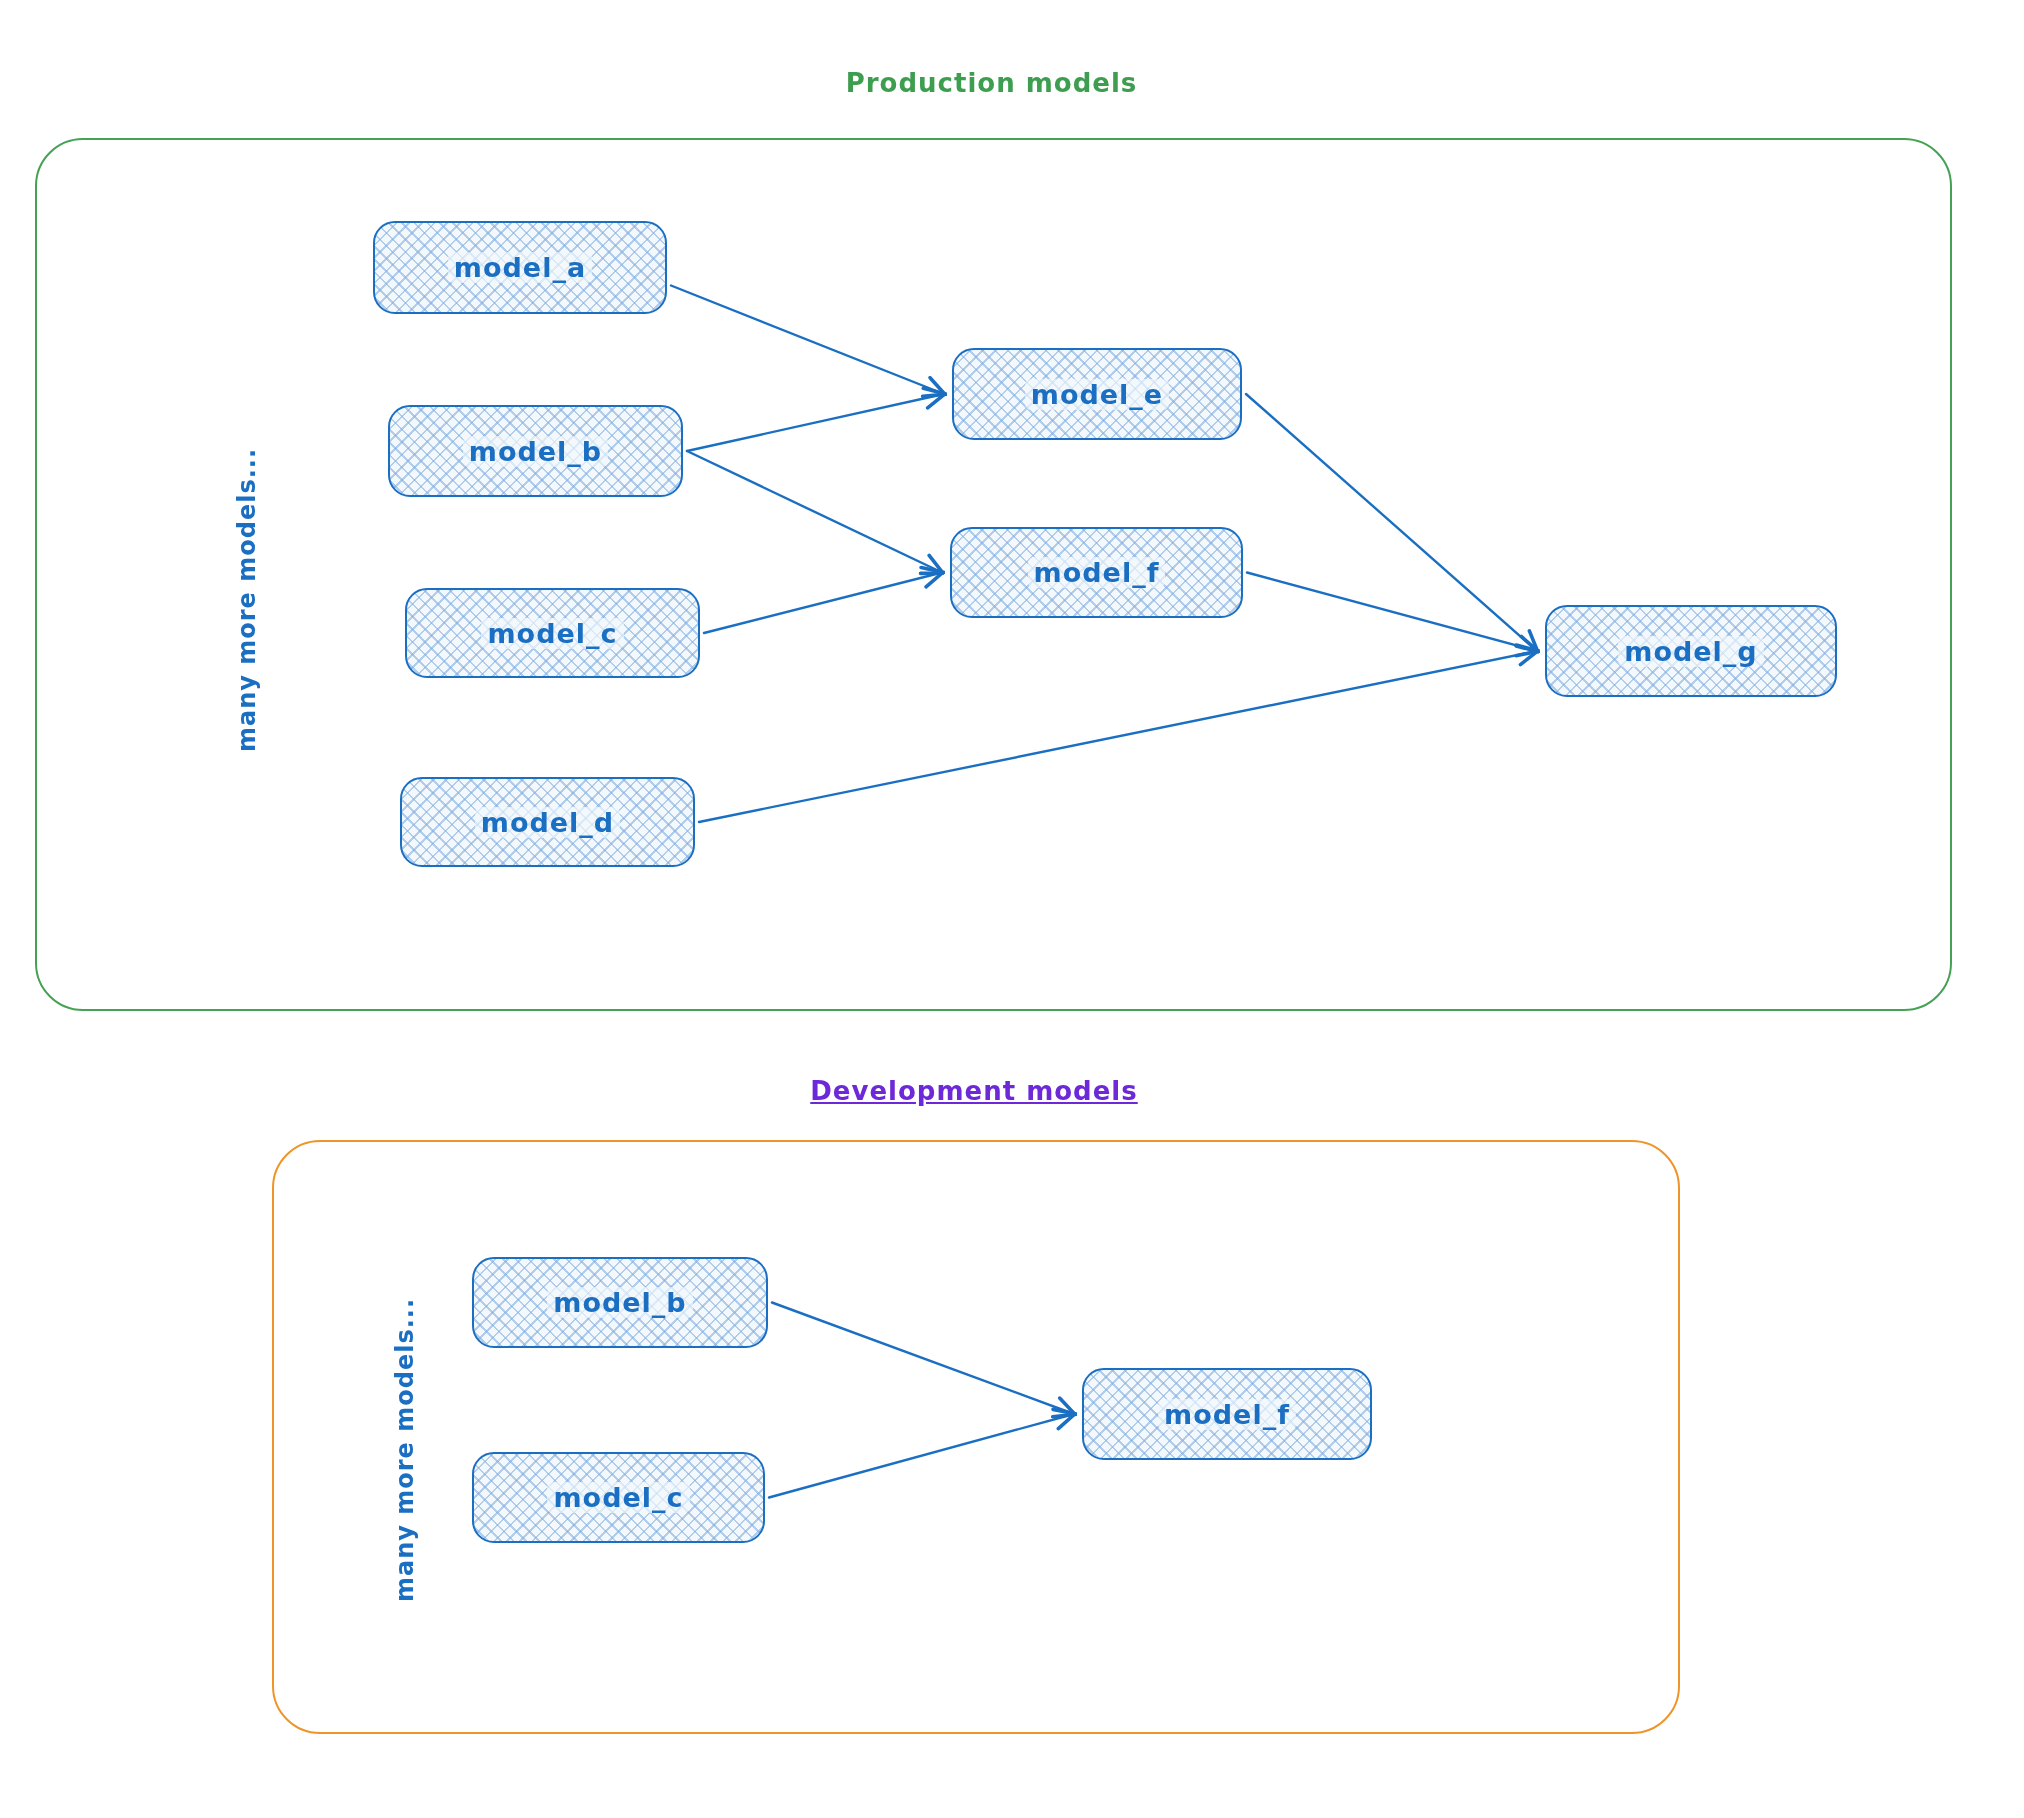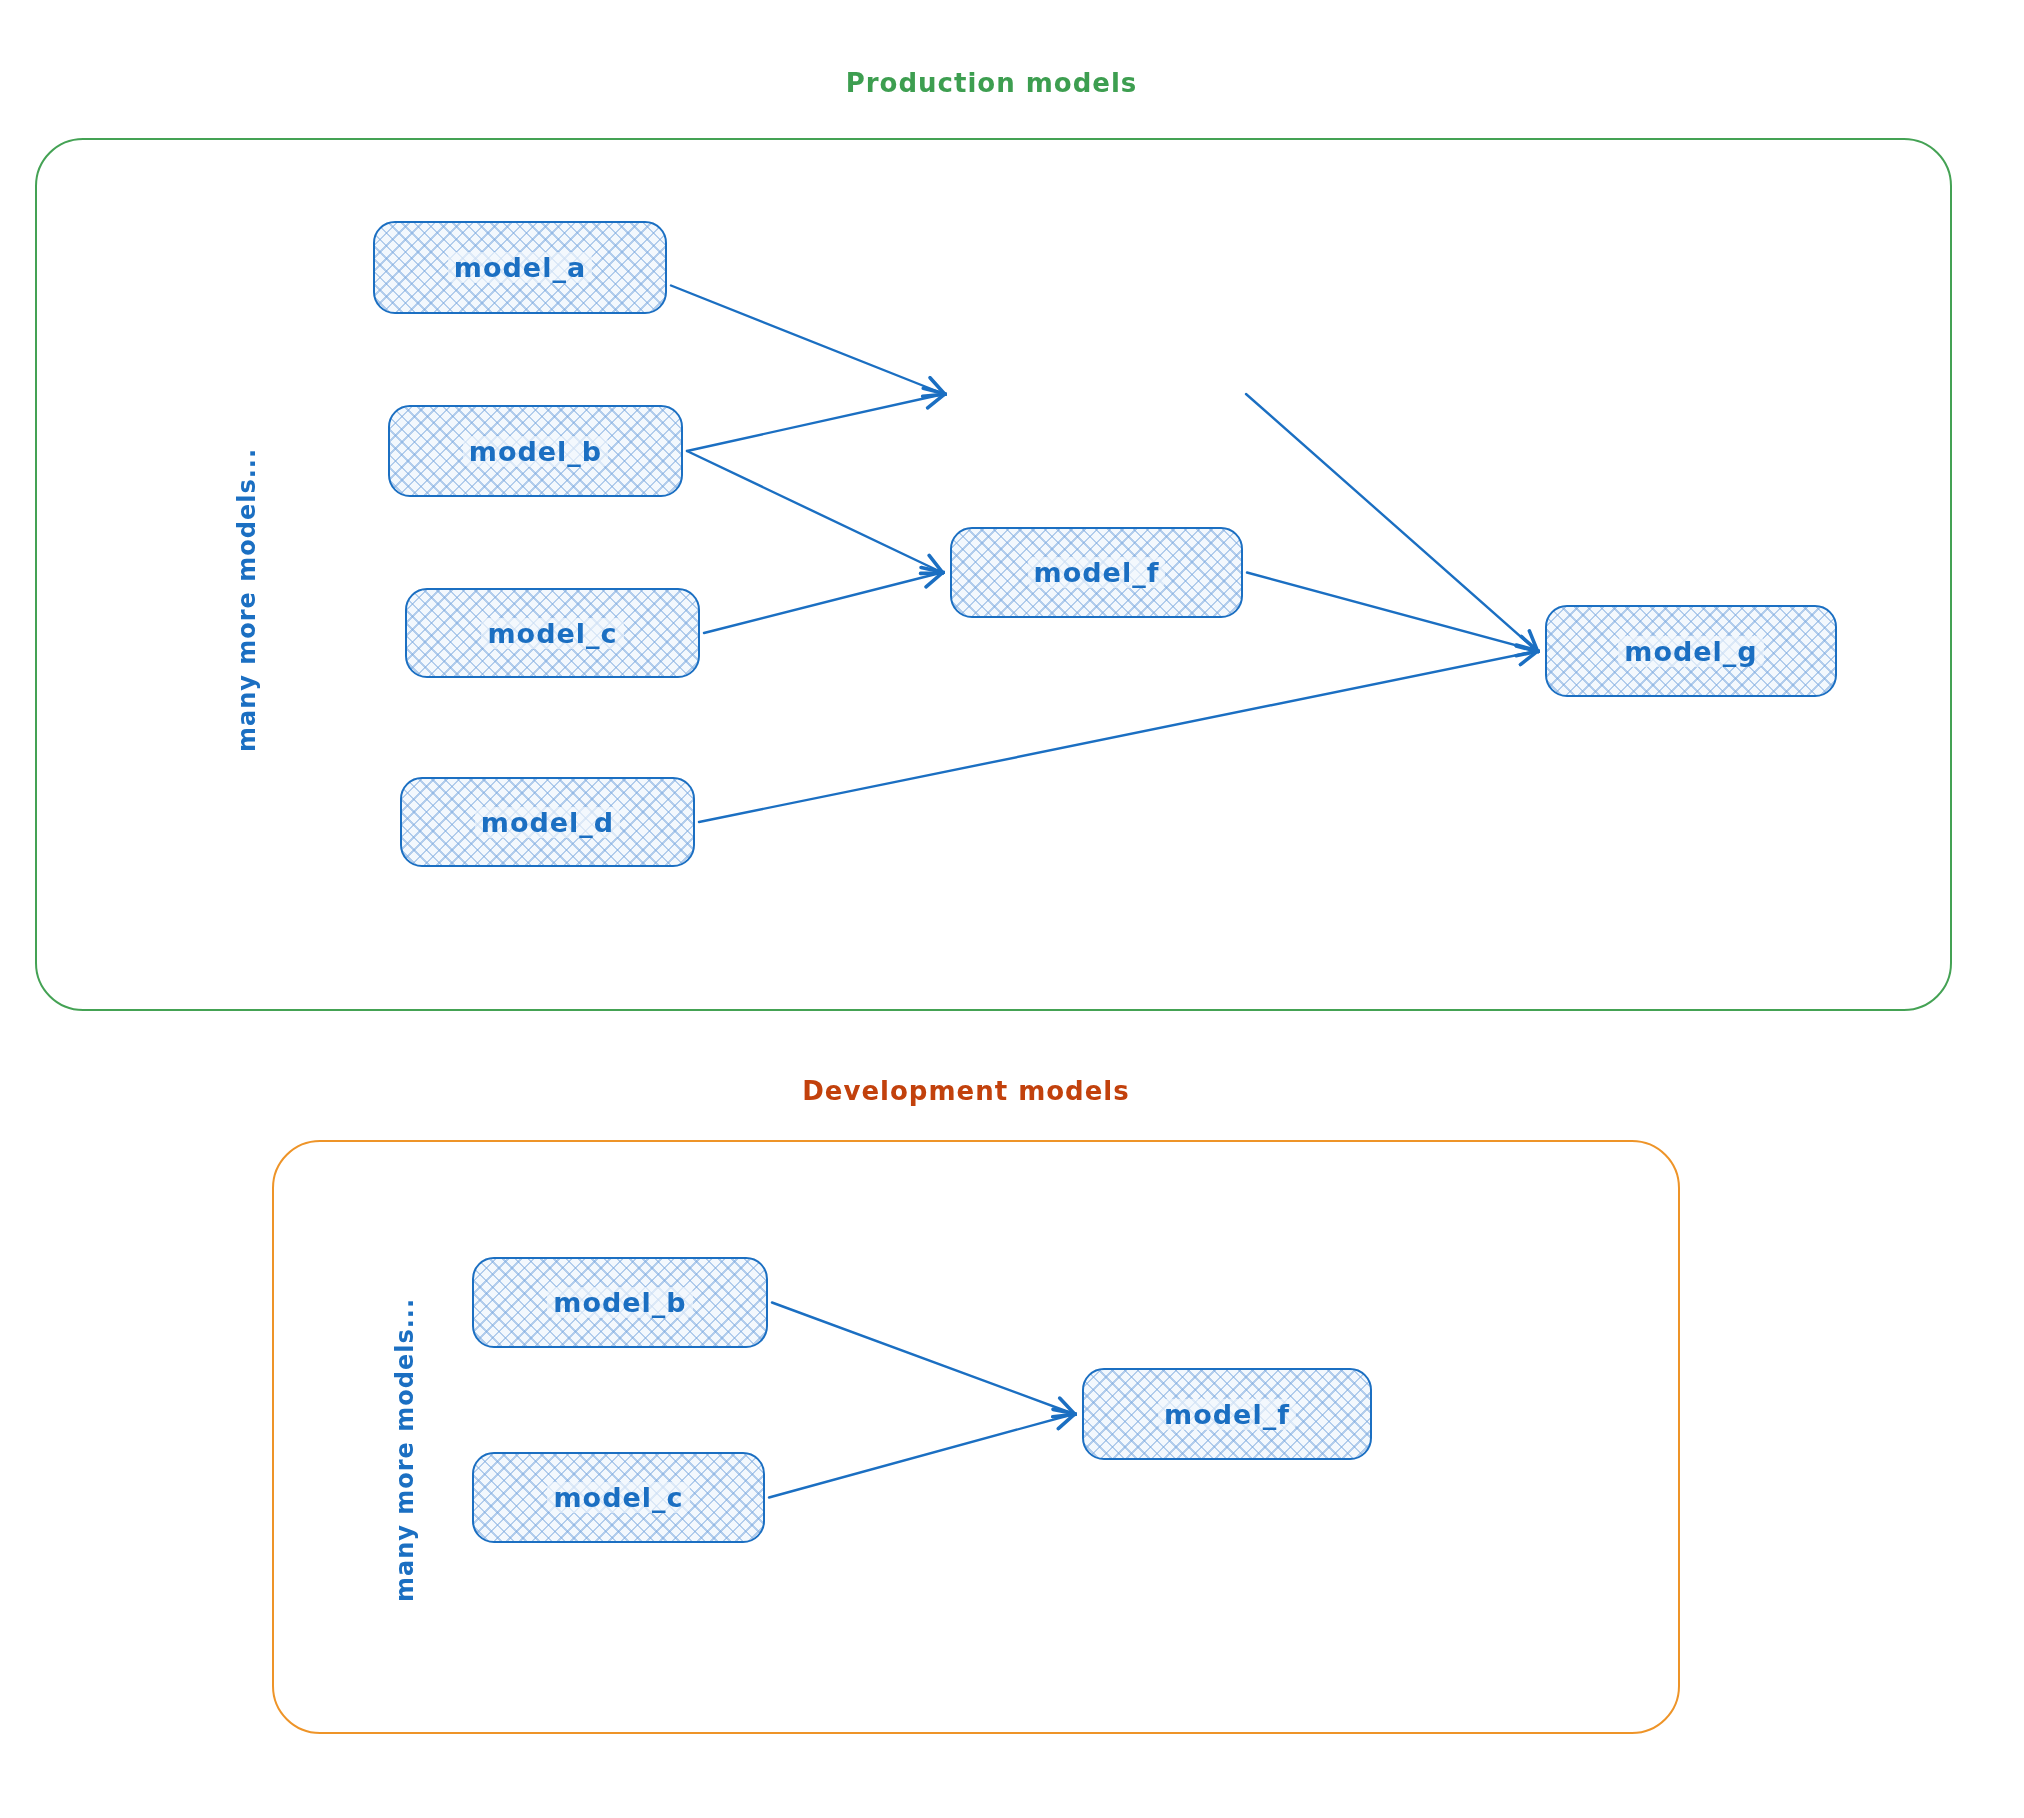--- a/index.html
+++ b/index.html
@@ -11,21 +11,21 @@
     overflow:hidden;
   }
   .section-title{
     position:absolute;
     text-align:center;
     font-size:26px;
     font-weight:bold;
     letter-spacing:1px;
   }
   .title-production{left:35px;width:1913px;top:68px;color:#3d9e50;}
-  .title-development{left:264px;width:1404px;top:1076px;color:#c2410c;}
+  .title-development{left:272px;width:1404px;top:1076px;color:#6d28d9;text-decoration:underline;}
   .container-box{
     position:absolute;
     border-radius:48px;
     background:transparent;
   }
   .container-production{
     left:35px;top:138px;width:1913px;height:869px;
     border:2.5px solid #44a254;
   }
   .container-development{
@@ -132,20 +132,23 @@
   </div>
   <div class="node" id="prod-model-b">
     <span class="node-label">model_b</span>
   </div>
   <div class="node" id="prod-model-c">
     <span class="node-label">model_c</span>
   </div>
   <div class="node" id="prod-model-d">
     <span class="node-label">model_d</span>
   </div>
+  <div class="node" id="prod-model-e">
+    <span class="node-label">model_e</span>
+  </div>
   <div class="node" id="prod-model-f">
     <span class="node-label">model_f</span>
   </div>
   <div class="node" id="prod-model-g">
     <span class="node-label">model_g</span>
   </div>
 
   <div class="node" id="dev-model-b">
     <span class="node-label">model_b</span>
   </div>

